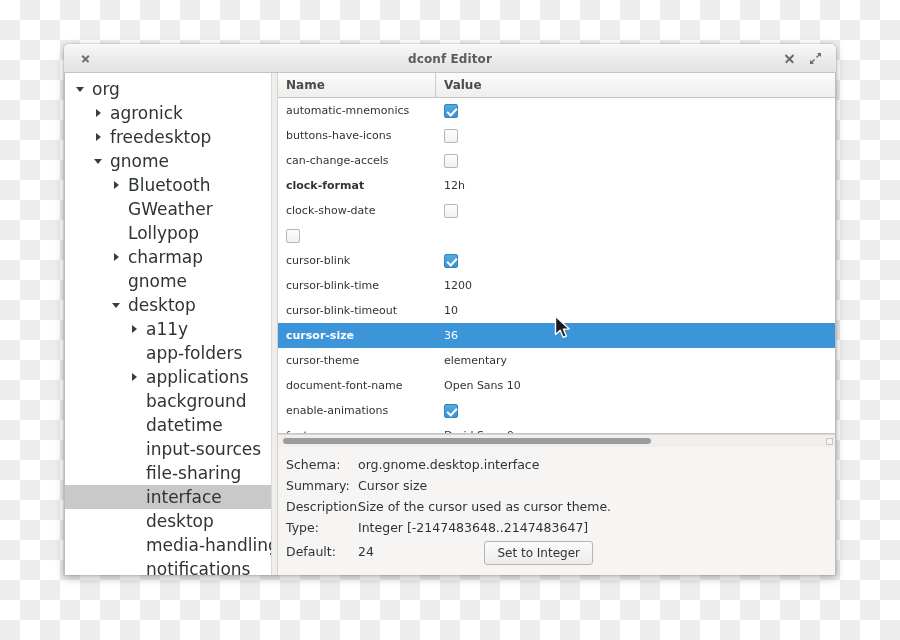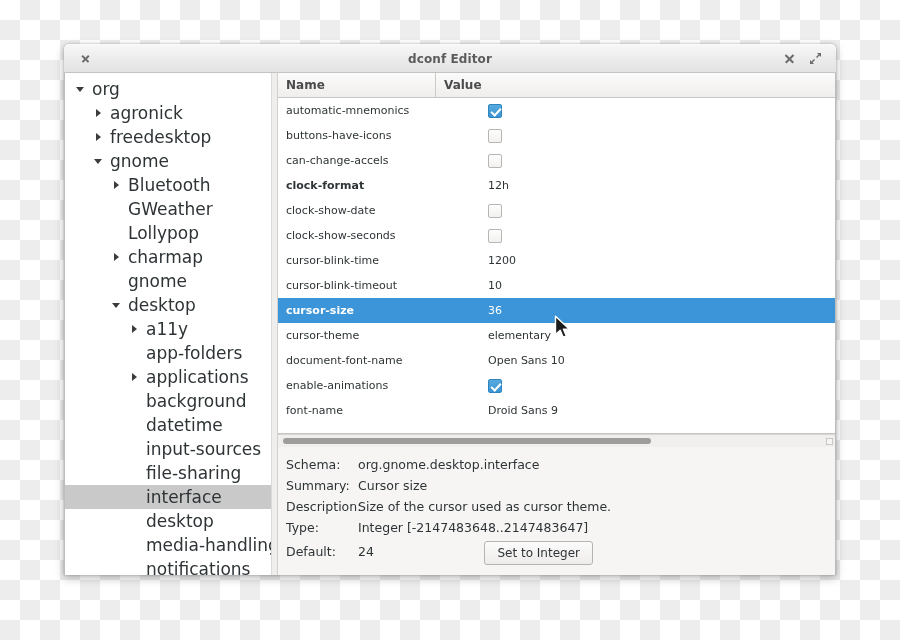--- a/index.html
+++ b/index.html
@@ -224,21 +224,20 @@
     white-space: nowrap;
     overflow: hidden;
   }
   .cell-value {
     flex: 1;
     padding-left: 8px;
     box-sizing: border-box;
     display: flex;
     align-items: center;
     white-space: nowrap;
-    margin-left: 44px;
   }
 
   .chk {
     width: 14px; height: 14px;
     border-radius: 2px;
     box-sizing: border-box;
     display: inline-block;
     position: relative;
   }
   .chk.off {
@@ -528,23 +527,28 @@
               <div class="cell-name">clock-format</div>
               <div class="cell-value">12h</div>
             </div>
             <div class="row">
               <div class="cell-name">clock-show-date</div>
               <div class="cell-value">
                 <span class="chk off"></span>
               </div>
             </div>
             <div class="row">
-              <div class="cell-name">clock-show-seconds</div>
               <div class="cell-value">
                 <span class="chk off"></span>
+              </div>
+            </div>
+            <div class="row">
+              <div class="cell-name">cursor-blink</div>
+              <div class="cell-value">
+                <span class="chk on"></span>
               </div>
             </div>
             <div class="row">
               <div class="cell-name">cursor-blink-time</div>
               <div class="cell-value">1200</div>
             </div>
             <div class="row">
               <div class="cell-name">cursor-blink-timeout</div>
               <div class="cell-value">10</div>
             </div>

